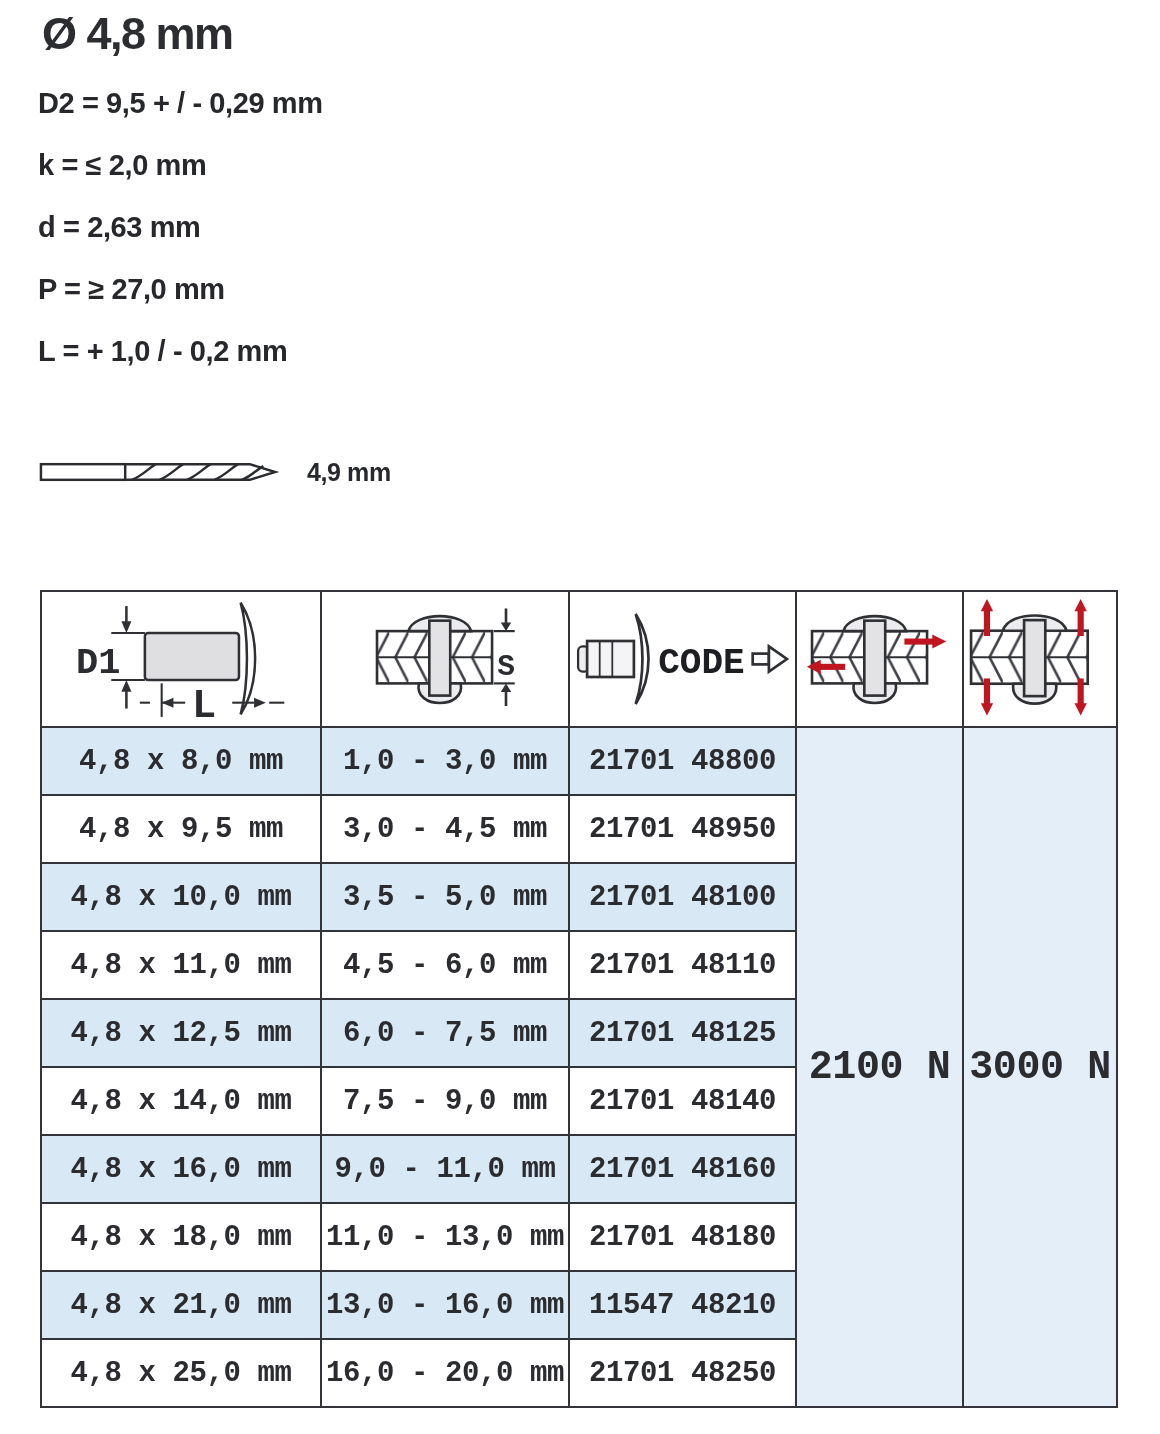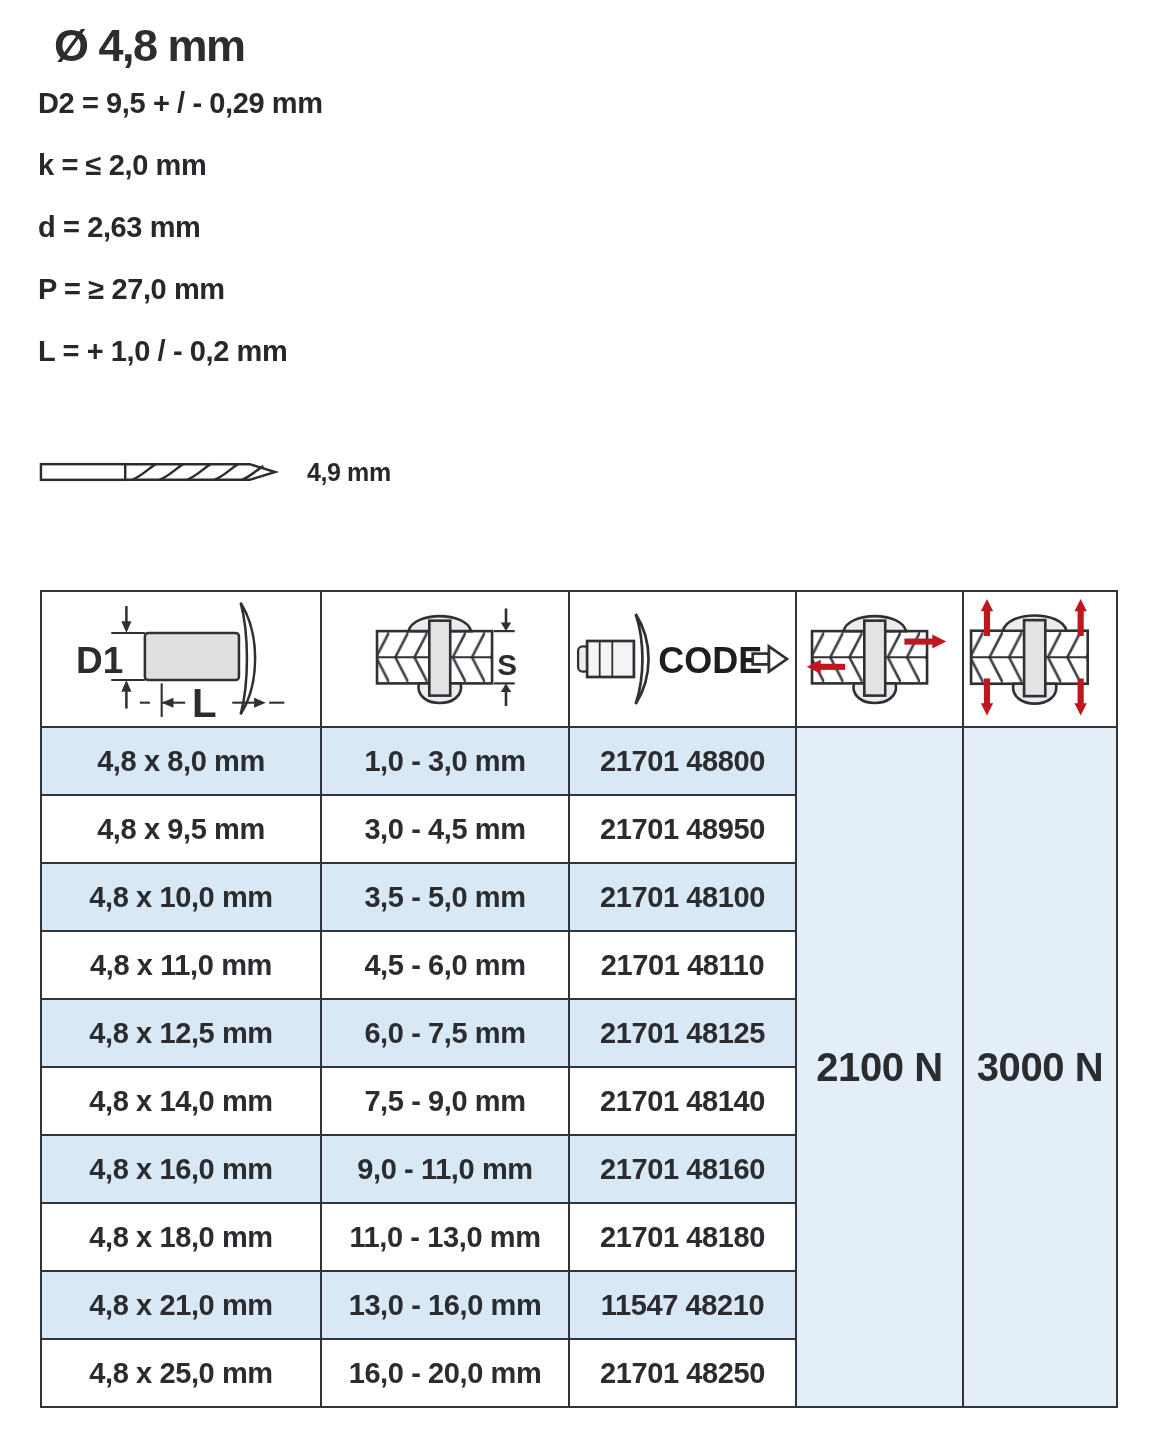--- a/index.html
+++ b/index.html
@@ -1,32 +1,32 @@
 <!DOCTYPE html>
 <html><head>
 <meta charset="utf-8">
 <style>
   html,body { margin:0; padding:0; background:#ffffff; }
   .page {
     position:relative; width:1160px; height:1434px; background:#ffffff;
     font-family:"Liberation Sans","DejaVu Sans",sans-serif; color:#27282c; overflow:hidden;
   }
   .title {
-    position:absolute; top:4px; left:38px; margin:16px;
+    position:absolute; top:4px; left:38px; margin:4px;
     font-size:45px; font-weight:700; letter-spacing:-1.5px; color:#2c2d31;
   }
   .specs { position:absolute; top:72px; left:38px; }
   .spec {
     height:62px; line-height:62px; font-size:29px; font-weight:600;
     letter-spacing:-0.4px; color:#27282c; white-space:pre;
   }
   .drill { position:absolute; top:452px; left:38px; display:flex; align-items:center; gap:24px; }
   .drill-size { font-size:25px; font-weight:600; letter-spacing:-0.4px; color:#27282c; }
 
-  table.spec-table { position:absolute; top:590px; left:40px; border-collapse:collapse; table-layout:fixed; }
+  table.spec-table { position:absolute; top:590px; left:40px; border-collapse:collapse; table-layout:fixed;font-family:Liberation Mono, monospace; }
   .spec-table th, .spec-table td {
     border:2px solid #33343a; padding:0; text-align:center; vertical-align:middle;
   }
   .spec-table th { height:134px; background:#ffffff; }
   .spec-table td {
     height:66px; font-size:29px; font-weight:600; letter-spacing:-0.4px; color:#2b2c30;
   }
   tr.stripe td { background:#d9e8f5; }
   .spec-table td.force { background:#e3eef8; font-size:40px; }
   th svg { display:block; margin:0 auto; }

